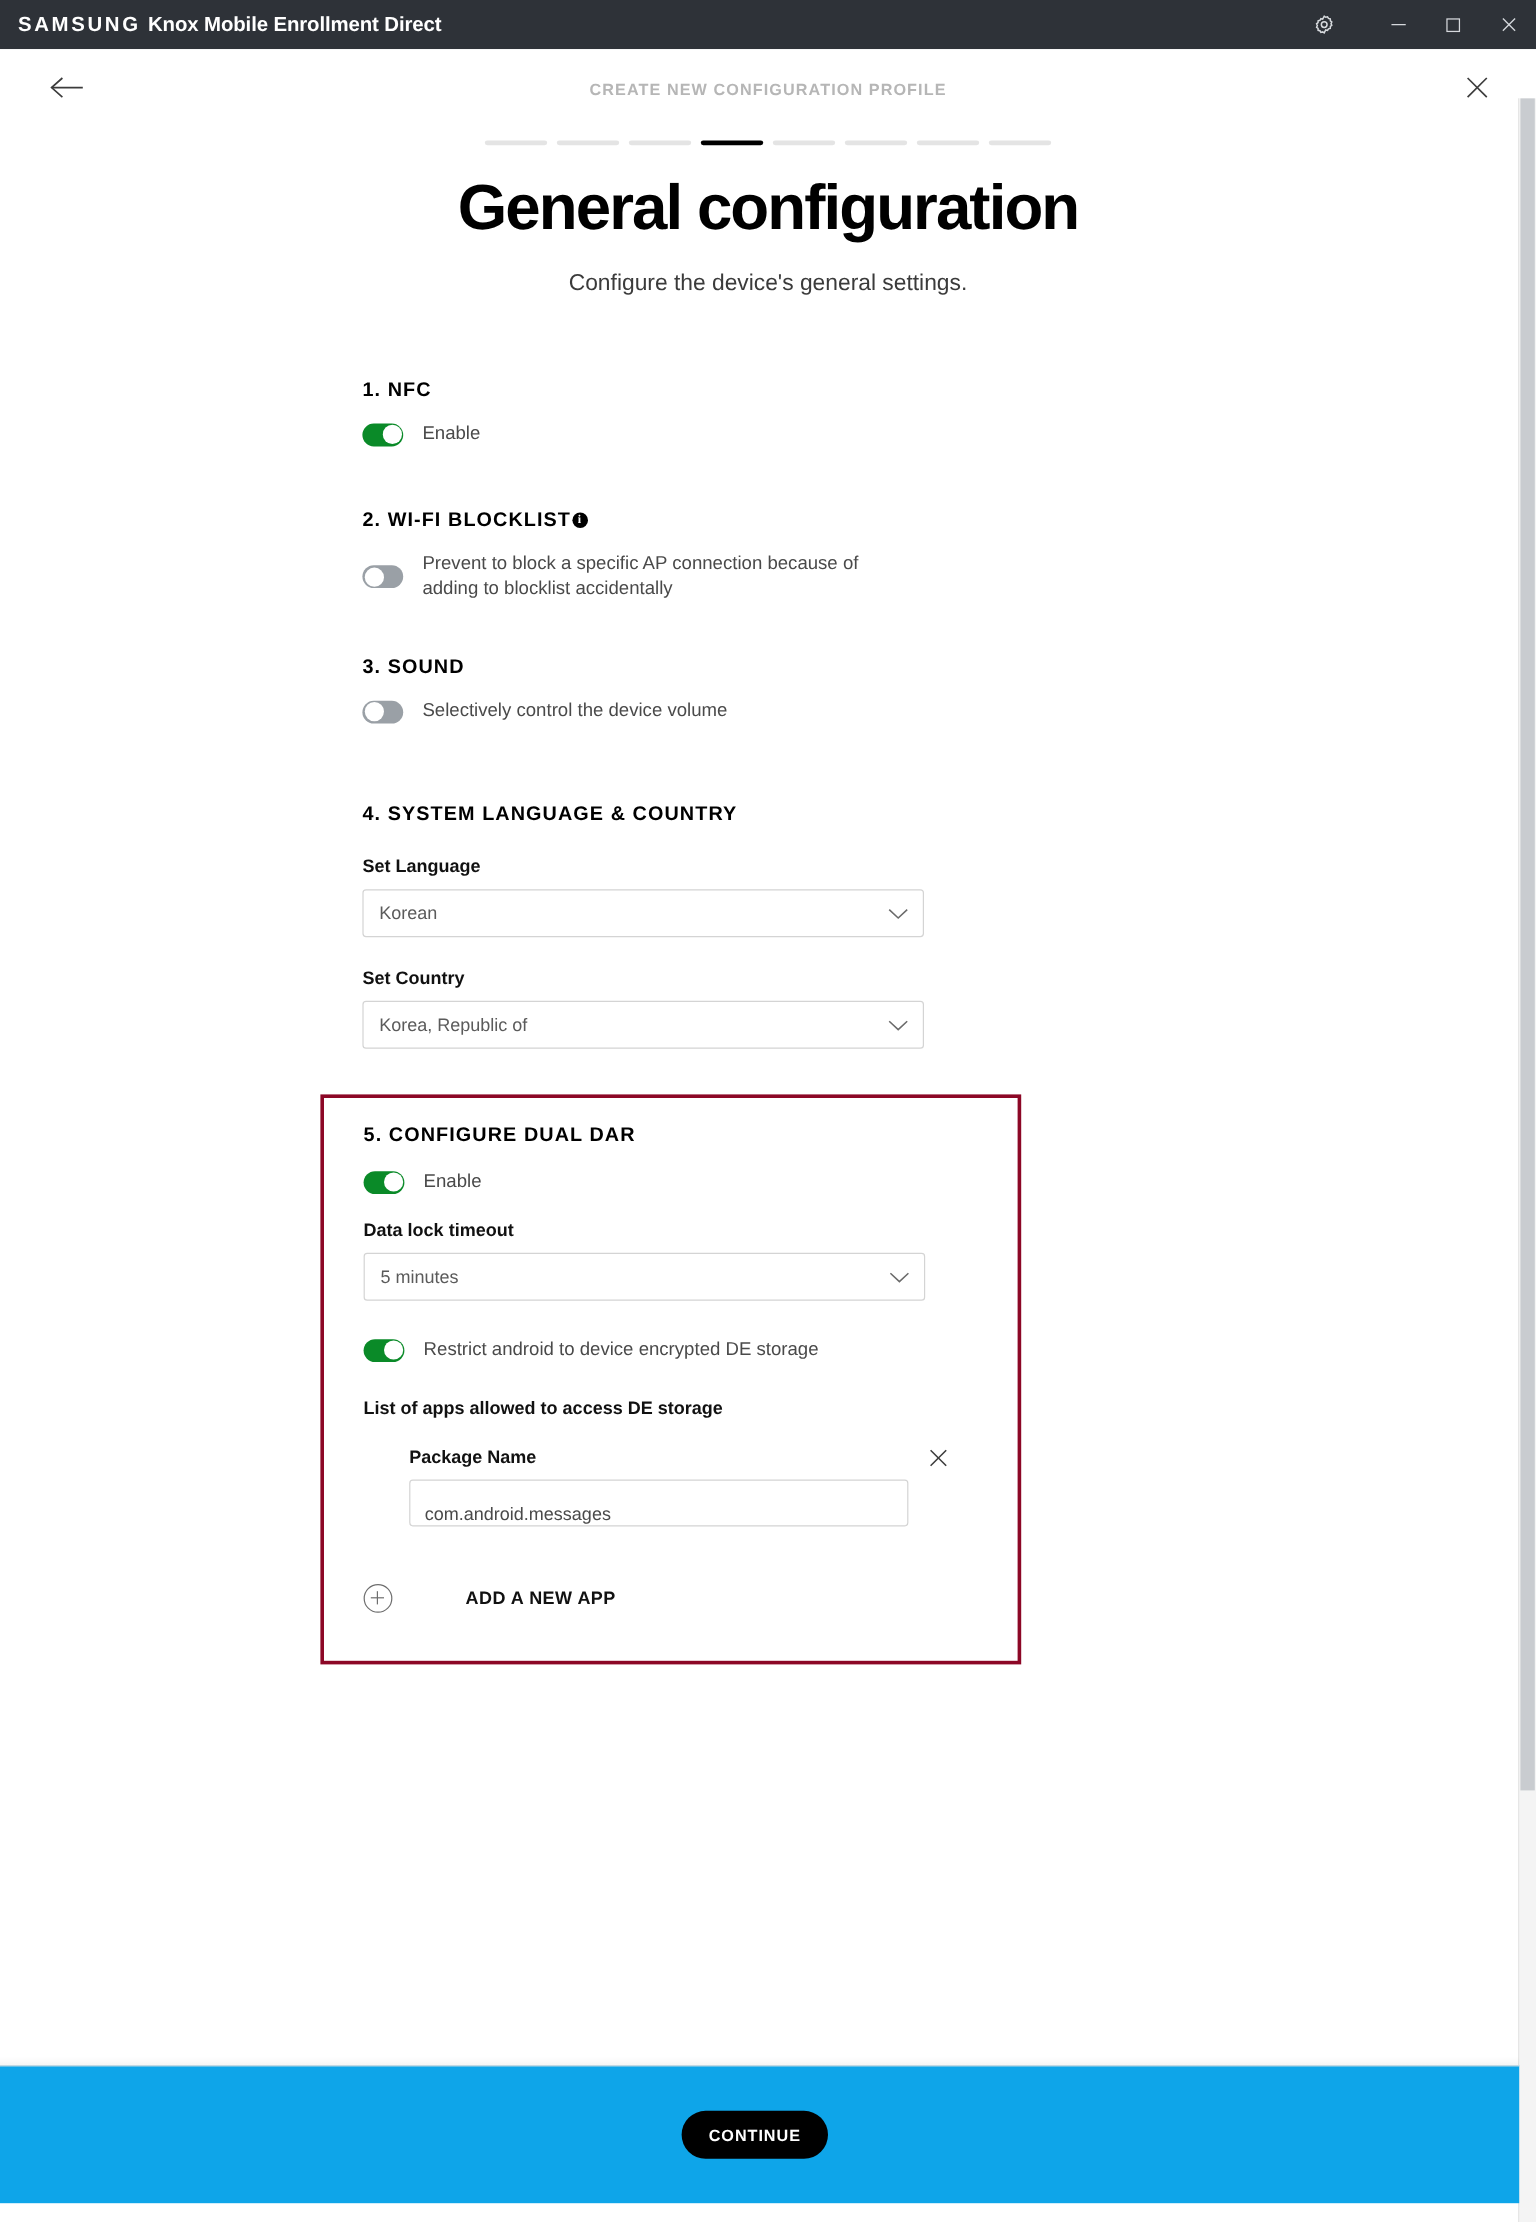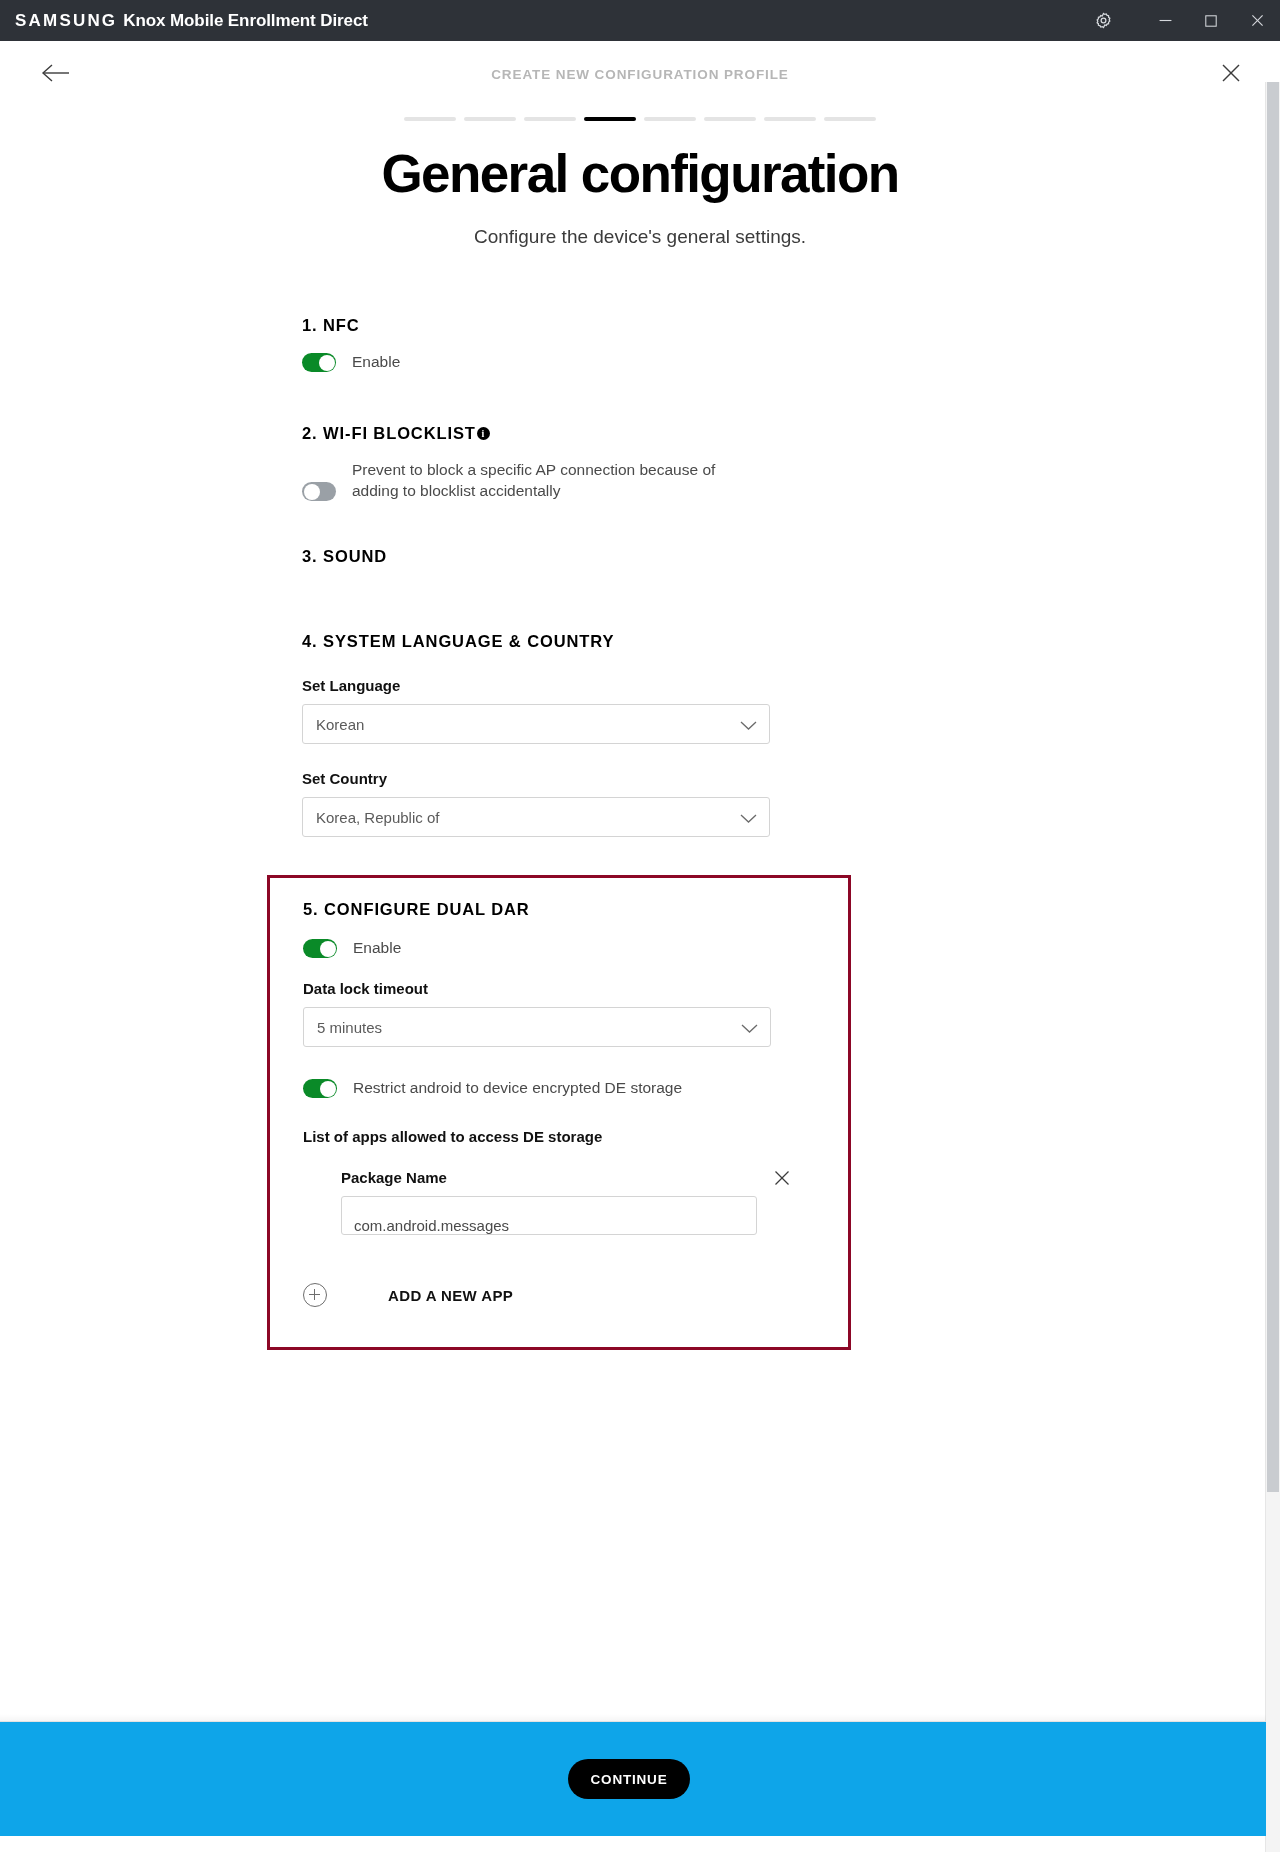--- a/index.html
+++ b/index.html
@@ -185,21 +185,21 @@
     font-size: 10px;
     line-height: 13px;
     text-align: center;
     font-weight: bold;
     font-family: "Liberation Serif", serif;
     margin-left: 1px;
   }
 
   .toggle-row {
     display: flex;
-    align-items: flex-end;
+    align-items: center;
     margin-top: 16px;
   }
   .switch {
     width: 34px;
     height: 19px;
     border-radius: 10px;
     position: relative;
     flex: 0 0 auto;
     margin-top: 1px;
   }
@@ -467,20 +467,26 @@
       <div class="toggle-row">
         <div class="switch off">
             <span class="knob"></span>
           </div>
         <div class="toggle-label">Prevent to block a specific AP connection because of adding to blocklist accidentally</div>
       </div>
     </div>
 
     <div class="section" style="margin-top:46px;">
       <div class="section-title">3. SOUND</div>
+      <div class="toggle-row">
+        <div class="switch off">
+            <span class="knob"></span>
+          </div>
+        <div class="toggle-label">Selectively control the device volume</div>
+      </div>
     </div>
 
     <div class="section" style="margin-top:66px;">
       <div class="section-title">4. SYSTEM LANGUAGE &amp; COUNTRY</div>
 
       <div class="field-label">Set Language</div>
       <div class="select-box">
         <span class="select-value">Korean</span>
         <span class="select-caret">
           <svg width="17" height="11" viewBox="0 0 17 11" fill="none" stroke="currentColor" stroke-width="1.3">

